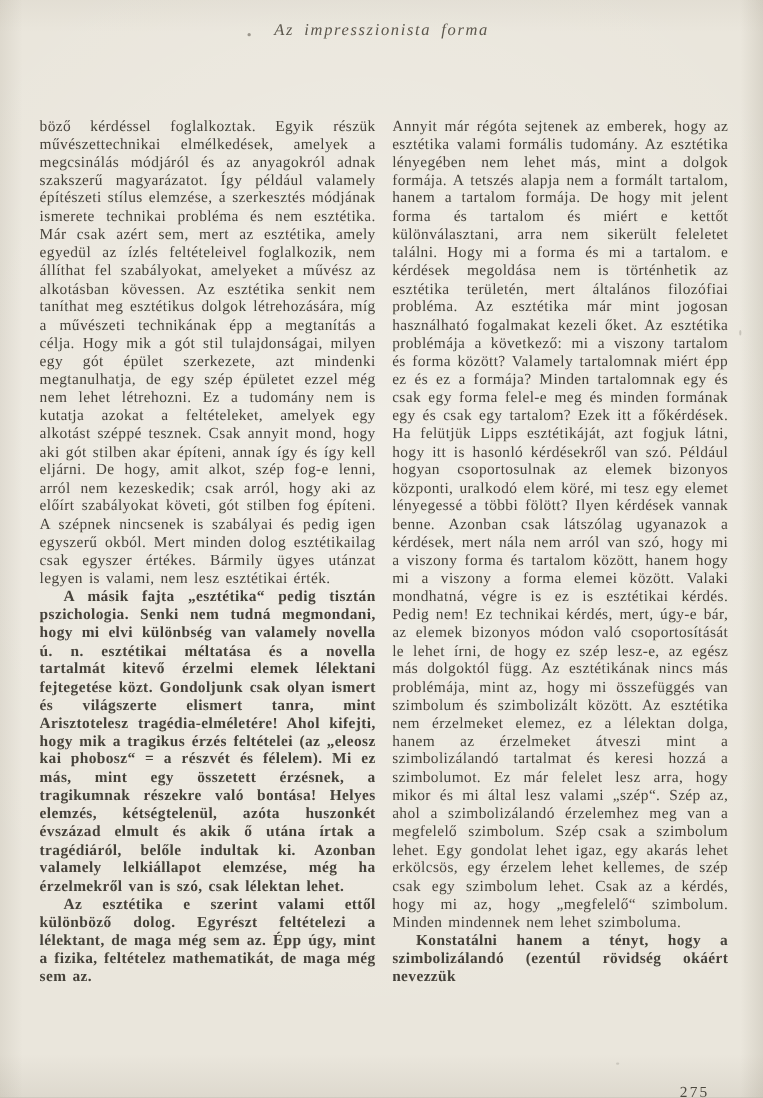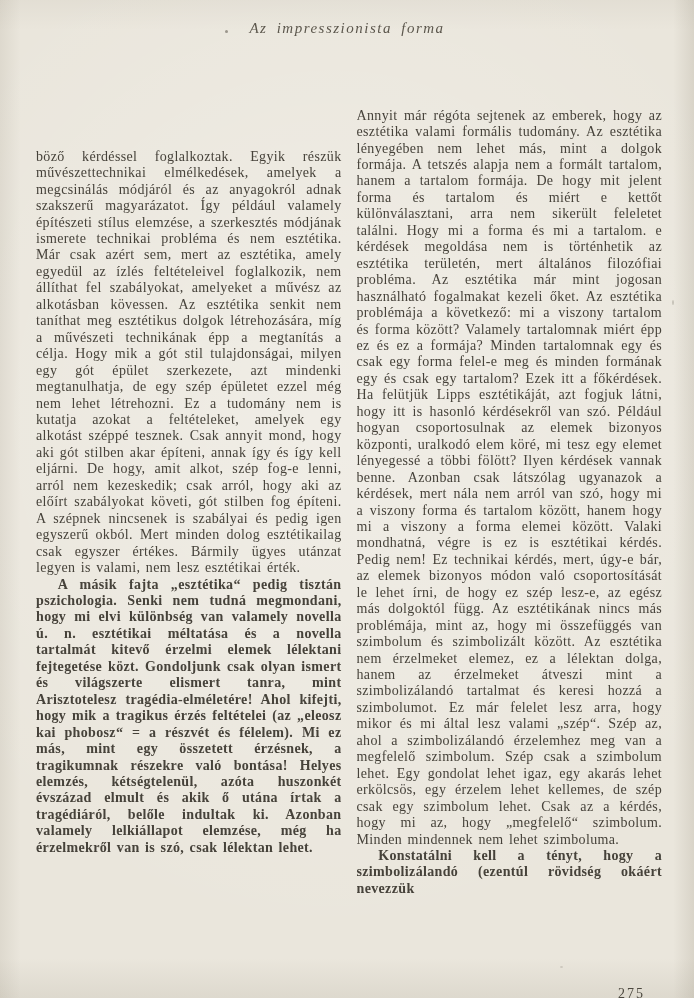--- a/index.html
+++ b/index.html
@@ -88,24 +88,25 @@
   <div class="speck speck-b"></div>
   <div class="speck speck-c"></div>
 
   <div class="running-head">Az impresszionista forma</div>
 
   <div class="columns">
 
     <div class="col" lang="hu">
       <p>böző kérdéssel foglalkoztak. Egyik részük művészettechnikai elmélkedések, amelyek a megcsinálás módjáról és az anyagokról adnak szakszerű magyarázatot. Így például valamely építészeti stílus elemzése, a szerkesztés módjának ismerete technikai probléma és nem esztétika. Már csak azért sem, mert az esztétika, amely egyedül az ízlés feltételeivel foglalkozik, nem állíthat fel szabályokat, amelyeket a művész az alkotásban kövessen. Az esztétika senkit nem taníthat meg esztétikus dolgok létrehozására, míg a művészeti technikának épp a megtanítás a célja. Hogy mik a gót stil tulajdonságai, milyen egy gót épület szerkezete, azt mindenki megtanulhatja, de egy szép épületet ezzel még nem lehet létrehozni. Ez a tudomány nem is kutatja azokat a feltételeket, amelyek egy alkotást széppé tesznek. Csak annyit mond, hogy aki gót stilben akar építeni, annak így és így kell eljárni. De hogy, amit alkot, szép fog-e lenni, arról nem kezeskedik; csak arról, hogy aki az előírt szabályokat követi, gót stilben fog építeni. A szépnek nincsenek is szabályai és pedig igen egyszerű okból. Mert minden dolog esztétikailag csak egyszer értékes. Bármily ügyes utánzat legyen is valami, nem lesz esztétikai érték.</p>
       <p class="indent">A másik fajta „esztétika“ pedig tisztán pszichologia. Senki nem tudná megmondani, hogy mi elvi különbség van valamely novella ú. n. esztétikai méltatása és a novella tartalmát kitevő érzelmi elemek lélektani fejtegetése közt. Gondoljunk csak olyan ismert és világszerte elismert tanra, mint Arisztotelesz tragédia-elméletére! Ahol kifejti, hogy mik a tragikus érzés feltételei (az „eleosz kai phobosz“ = a részvét és félelem). Mi ez más, mint egy összetett érzésnek, a tragikumnak részekre való bontása! Helyes elemzés, kétségtelenül, azóta huszonkét évszázad elmult és akik ő utána írtak a tragédiáról, belőle indultak ki. Azonban valamely lelkiállapot elemzése, még ha érzelmekről van is szó, csak lélektan lehet.</p>
+      <p class="indent">Az esztétika e szerint valami ettől különböző dolog. Egyrészt feltételezi a lélektant, de maga még sem az. Épp úgy, mint a fizika, feltételez mathematikát, de maga még sem az.</p>
     </div>
 
     <div class="col" lang="hu">
       <p>Annyit már régóta sejtenek az emberek, hogy az esztétika valami formális tudomány. Az esztétika lényegében nem lehet más, mint a dolgok formája. A tetszés alapja nem a formált tartalom, hanem a tartalom formája. De hogy mit jelent forma és tartalom és miért e kettőt különválasztani, arra nem sikerült feleletet találni. Hogy mi a forma és mi a tartalom. e kérdések megoldása nem is történhetik az esztétika területén, mert általános filozófiai probléma. Az esztétika már mint jogosan használható fogalmakat kezeli őket. Az esztétika problémája a következő: mi a viszony tartalom és forma között? Valamely tartalomnak miért épp ez és ez a formája? Minden tartalomnak egy és csak egy forma felel-e meg és minden formának egy és csak egy tartalom? Ezek itt a főkérdések. Ha felütjük Lipps esztétikáját, azt fogjuk látni, hogy itt is hasonló kérdésekről van szó. Például hogyan csoportosulnak az elemek bizonyos központi, uralkodó elem köré, mi tesz egy elemet lényegessé a többi fölött? Ilyen kérdések vannak benne. Azonban csak látszólag ugyanazok a kérdések, mert nála nem arról van szó, hogy mi a viszony forma és tartalom között, hanem hogy mi a viszony a forma elemei között. Valaki mondhatná, végre is ez is esztétikai kérdés. Pedig nem! Ez technikai kérdés, mert, úgy-e bár, az elemek bizonyos módon való csoportosítását le lehet írni, de hogy ez szép lesz-e, az egész más dolgoktól függ. Az esztétikának nincs más problémája, mint az, hogy mi összefüggés van szimbolum és szimbolizált között. Az esztétika nem érzelmeket elemez, ez a lélektan dolga, hanem az érzelmeket átveszi mint a szimbolizálandó tartalmat és keresi hozzá a szimbolumot. Ez már felelet lesz arra, hogy mikor és mi által lesz valami „szép“. Szép az, ahol a szimbolizálandó érzelemhez meg van a megfelelő szimbolum. Szép csak a szimbolum lehet. Egy gondolat lehet igaz, egy akarás lehet erkölcsös, egy érzelem lehet kellemes, de szép csak egy szimbolum lehet. Csak az a kérdés, hogy mi az, hogy „megfelelő“ szimbolum. Minden mindennek nem lehet szimboluma.</p>
-      <p class="indent">Konstatálni kell a tényt, hogy a szimbolizálandó (ezentúl rövidség okáért nevezzük</p>
+      <p class="indent">Konstatálni hanem a tényt, hogy a szimbolizálandó (ezentúl rövidség okáért nevezzük</p>
     </div>
 
   </div>
 
   <div class="page-number">275</div>
 
 </div>
 
 </body></html>

